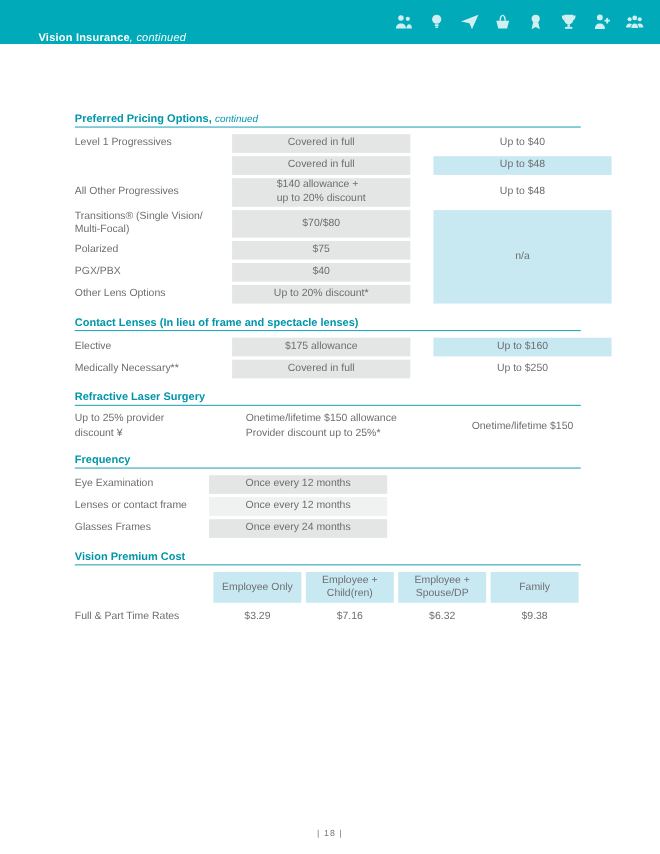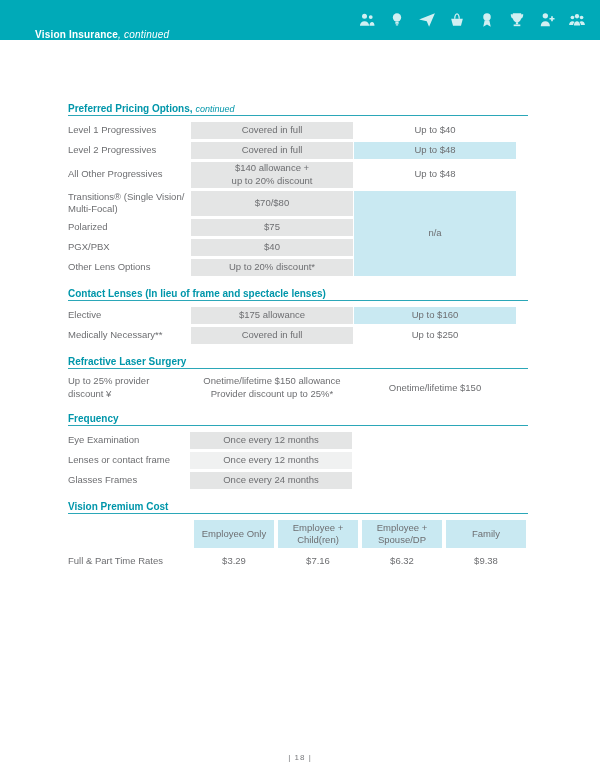--- a/index.html
+++ b/index.html
@@ -25,30 +25,30 @@
   
   .content{position:absolute;left:68px;top:103px;width:460px;}
   .section{margin-bottom:12px;}
   .section-heading{
     font-size:10px;font-weight:bold;color:#0096aa;margin:0 0 6px 0;
     padding-bottom:1px;border-bottom:1px solid #2ba7b8;
   }
   .section-heading .hsuffix{font-weight:normal;font-style:italic;font-size:9px;margin-left:3px;}
 
   .tbl{display:grid;row-gap:3px;}
-  .tbl-3col{grid-template-columns:122px 162px 162px;column-gap:1px;}
+  .tbl-3col{grid-template-columns:122px 162px 162px;column-gap:21px;}
   .tbl-2col{grid-template-columns:122px 162px;column-gap:0;}
   .tbl-premium{grid-template-columns:122px 80px 80px 80px 80px;column-gap:4px;row-gap:4px;}
 
   .cell{
     min-height:17px;display:flex;align-items:center;
     font-size:9.5px;line-height:1.35;white-space:pre-line;
   }
   .cell.label{grid-column:1;justify-content:flex-start;text-align:left;}
-  .cell.mid{grid-column:2;justify-content:center;text-align:center;}
+  .cell.mid{grid-column:2;justify-content:center;}
   .cell.right{grid-column:3;justify-content:center;text-align:center;}
   .bg-gray{background:#e4e5e5;}
   .bg-blue{background:#c9e9f2;}
   .bg-light{background:#f0f1f1;}
 
   .phead{
     background:#c9e9f2;min-height:28px;display:flex;align-items:center;justify-content:center;
     text-align:center;font-size:9.5px;line-height:1.3;white-space:pre-line;
   }
   .pval{min-height:18px;display:flex;align-items:center;justify-content:center;font-size:9.5px;text-align:center;}
@@ -127,21 +127,20 @@
 
 <main class="content">
 
   <section class="section">
     <h2 class="section-heading"><span>Preferred Pricing Options,</span><span class="hsuffix">continued</span></h2>
     <div class="tbl tbl-3col">
       <div class="cell label" style="grid-row:1">Level 1 Progressives</div>
       <div class="cell mid bg-gray" style="grid-row:1">Covered in full</div>
       <div class="cell right" style="grid-row:1">Up to $40</div>
 
-      <div class="cell label" style="grid-row:2">Level 2 Progressives</div>
       <div class="cell mid bg-gray" style="grid-row:2">Covered in full</div>
       <div class="cell right bg-blue" style="grid-row:2">Up to $48</div>
 
       <div class="cell label" style="grid-row:3">All Other Progressives</div>
       <div class="cell mid bg-gray" style="grid-row:3">$140 allowance +
 up to 20% discount</div>
       <div class="cell right" style="grid-row:3">Up to $48</div>
 
       <div class="cell label" style="grid-row:4">Transitions® (Single Vision/
 Multi-Focal)</div>

